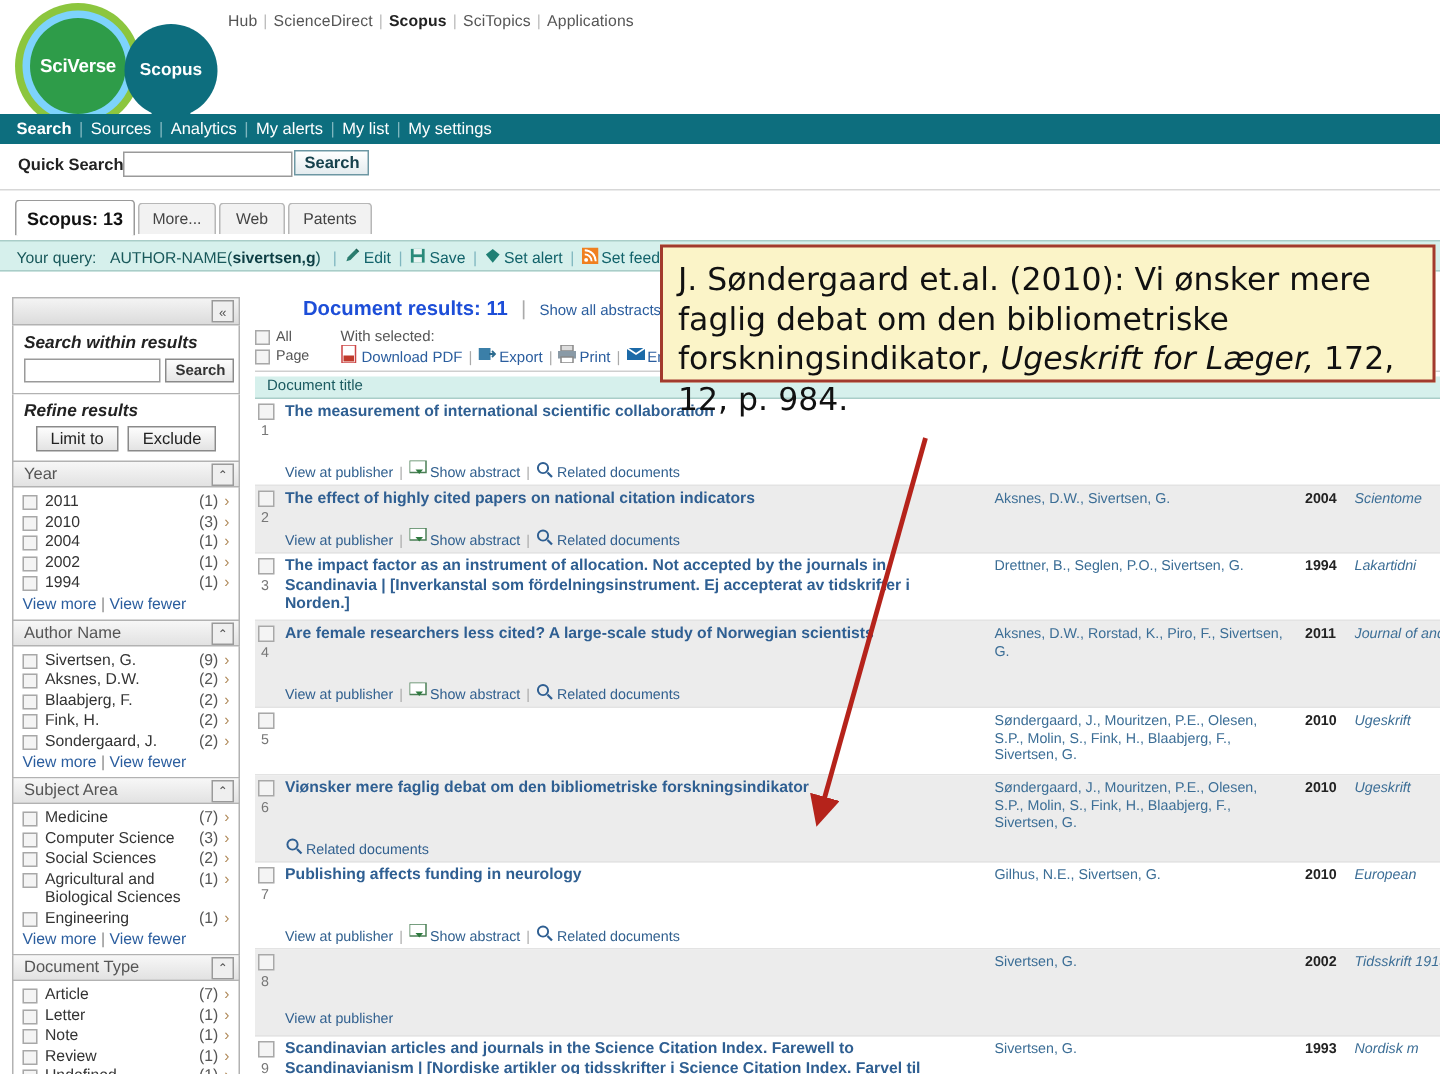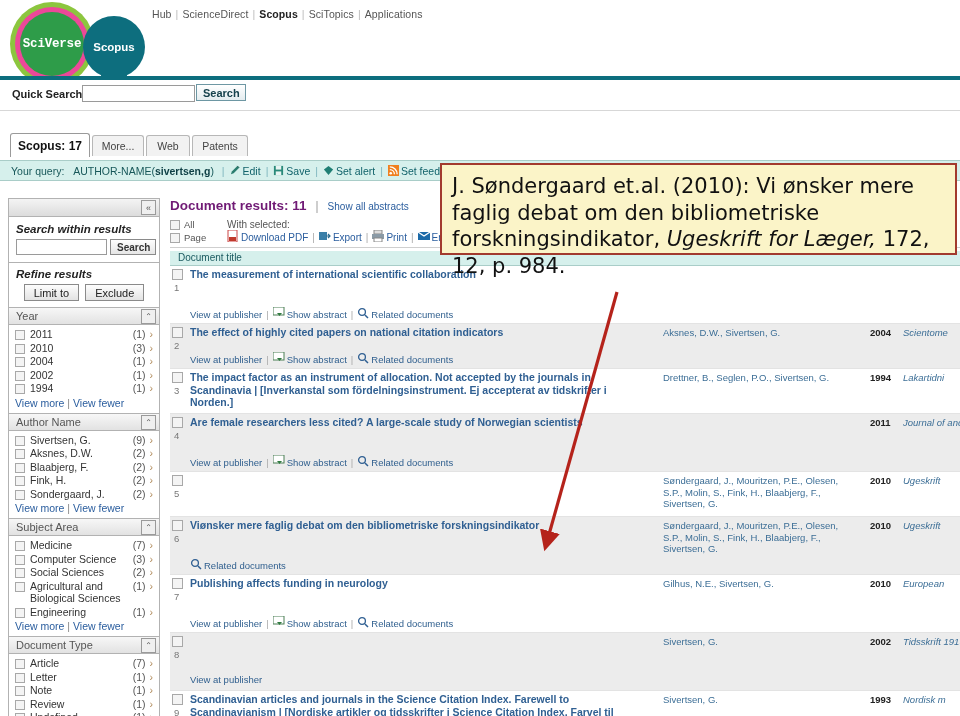--- a/index.html
+++ b/index.html
@@ -7,42 +7,42 @@
     width:960px;height:716px;overflow:hidden;position:relative;
     background:#ffffff;
     font-family:"Liberation Sans",sans-serif;
     font-size:11px;color:#333;
   }
   
   .brandbar{position:absolute;left:0;top:0;width:960px;height:72px;background:#fff;}
   .logo-outer{position:absolute;left:10px;top:2px;width:84px;height:84px;border-radius:50%;
               background:#8cc63e;}
   .logo-mid{position:absolute;left:5px;top:5px;width:74px;height:74px;border-radius:50%;
-            background:#ec4899;font-family:Liberation Mono, monospace;}
+            background:#7dd3fc;}
   .logo-inner{position:absolute;left:5px;top:5px;width:64px;height:64px;border-radius:50%;
               background:#2e9c49;display:flex;align-items:center;justify-content:center;}
   .logo-inner span{color:#fff;font-weight:bold;font-size:12.5px;letter-spacing:-0.2px;}
   .scopus-badge{position:absolute;left:83px;top:16px;width:62px;height:62px;border-radius:50%;
                 background:#0d6e7e;display:flex;align-items:center;justify-content:center;}
   .scopus-badge span{color:#fff;font-weight:bold;font-size:11.5px;}
   .scopus-stem{position:absolute;left:101px;top:66px;width:26px;height:22px;background:#0d6e7e;
                border-radius:0 0 13px 13px;}
   .toplinks{position:absolute;left:152px;top:8px;font-size:10.5px;color:#555;letter-spacing:.1px;}
   .toplinks a{color:#555;text-decoration:none;}
   .toplinks a.cur{color:#222;font-weight:bold;}
   .toplinks .sep{color:#bbb;margin:0 4px;}
   
   .navbar{position:absolute;left:0;top:76px;width:960px;height:20px;background:#0d6e7e;
           color:#fff;font-size:11px;}
   .navbar .inner{position:absolute;left:11px;top:4px;white-space:nowrap;}
   .navbar a{color:#fff;text-decoration:none;}
   .navbar a.cur{font-weight:bold;}
   .navbar .sep{color:#7fb6bf;margin:0 5px;}
   
-  .qsbar{position:absolute;left:0;top:80px;width:960px;height:30px;background:#fff;
+  .qsbar{position:absolute;left:0;top:96px;width:960px;height:30px;background:#fff;
          border-bottom:1px solid #d7d7d7;}
   .qs-label{position:absolute;left:12px;top:8px;font-weight:bold;font-size:11px;color:#222;}
   .qs-input{position:absolute;left:82px;top:5px;width:107px;height:15px;
             border:1px solid #9a9a9a;background:#fff;font-size:11px;padding:0 2px;
             font-family:"Liberation Sans",sans-serif;}
   .qs-btn{position:absolute;left:196px;top:4px;width:50px;height:17px;
           border:1px solid #6d97a3;background:linear-gradient(#ffffff,#e4ecef);
           font-size:11px;font-weight:bold;color:#16414c;cursor:pointer;
           font-family:"Liberation Sans",sans-serif;}
   
@@ -93,21 +93,21 @@
   .facet-cb{width:8px;height:8px;border:1px solid #a8a8a8;background:#f4f4f4;
             margin:2px 5px 0 0;flex:none;}
   .facet-lbl{flex:1;}
   .facet-cnt{color:#555;white-space:nowrap;}
   .facet-arr{color:#b08a5a;margin-left:4px;}
   .viewmore{font-size:10.5px;color:#2a5d9e;margin-top:2px;}
   .viewmore span{color:#888;}
   
   .results{position:absolute;left:170px;top:198px;width:790px;}
   .res-head{font-size:13.5px;font-weight:bold;color:#111;}
-  .res-head .cnt{color:#701a75;}
+  .res-head .cnt{color:#1d4ed8;margin-left:32px;}
   .res-head .sub{font-size:10px;font-weight:normal;color:#2a5d9e;}
   .res-head .bar{color:#aaa;font-weight:normal;margin:0 5px;}
   .sel-toolbar{margin-top:6px;position:relative;height:28px;
                border-bottom:1px solid #cfcfcf;}
   .sel-left{position:absolute;left:0;top:0;font-size:9.5px;color:#555;}
   .sel-left .r{display:flex;align-items:center;margin-bottom:2px;}
   .sel-left .cb{width:8px;height:8px;border:1px solid #a8a8a8;background:#f4f4f4;
                 margin-right:4px;}
   .sel-right{position:absolute;left:57px;top:0;font-size:10px;color:#2a5d9e;white-space:nowrap;}
   .sel-right .ws{font-size:10px;color:#555;display:block;margin-bottom:0;}
@@ -163,21 +163,21 @@
   <div class="inner" id="navinner"><a class="cur">Search</a><span class="sep">|</span><a>Sources</a><span class="sep">|</span><a>Analytics</a><span class="sep">|</span><a>My alerts</a><span class="sep">|</span><a>My list</a><span class="sep">|</span><a>My settings</a></div>
 </div>
 
 <div class="qsbar">
   <div class="qs-label">Quick Search</div>
   <input class="qs-input" value="" style="">
   <button class="qs-btn">Search</button>
 </div>
 
 <div class="tabstrip" id="tabstrip">
-    <div class="tab active" style="left: 10px; width: 78px;">Scopus: 17</div>
+    <div class="tab active" style="left: 10px; width: 78px;">Scopus: 13</div>
     <div class="tab" style="left: 92px; width: 50px;">More...</div>
     <div class="tab" style="left: 146px; width: 42px;">Web</div>
     <div class="tab" style="left: 192px; width: 54px;">Patents</div>
   </div>
 
 <div class="querybar">
   <div class="inner">
     <span>Your query:</span>
     <span style="margin-left:6px"><span>AUTHOR-NAME(</span><b>sivertsen,g</b><span>)</span></span>
     <span id="queryactions"><span class="sep">|</span><span class="qicon"><svg viewBox="0 0 12 12">
@@ -444,20 +444,21 @@
         <div class="num">3</div>
         <div class="title">The impact factor as an instrument of allocation. Not accepted by the journals in Scandinavia | [Inverkanstal som fördelningsinstrument. Ej accepterat av tidskrifter i Norden.]</div>
         <div class="authors">Drettner, B., Seglen, P.O., Sivertsen, G.</div>
         <div class="year">1994</div>
         <div class="source">Lakartidni</div>
       </div>
       <div class="row alt" style="height: 57px;">
         <div class="cb"></div>
         <div class="num">4</div>
         <div class="title">Are female researchers less cited? A large-scale study of Norwegian scientists</div>
+        <div class="authors">Aksnes, D.W., Rorstad, K., Piro, F., Sivertsen, G.</div>
         <div class="year">2011</div>
         <div class="source">Journal of and Techn</div>
         <div class="actions" style="top: 41px;"><span>View at publisher</span><span class="sep">|</span><span class="ticon"><svg viewBox="0 0 12 12">
               <rect x="0" y="0" width="11" height="8" fill="#fff" stroke="#4a7f55"></rect>
               <path d="M4 6l2.5 3 2.5-3z" fill="#2f7a3f"></path>
             </svg></span><span>Show abstract</span><span class="sep">|</span><span class="ticon"><svg viewBox="0 0 12 12">
               <circle cx="5" cy="5" r="3.4" fill="none" stroke="#2f5f92" stroke-width="1.3"></circle>
               <path d="M8 8l3 3" stroke="#2f5f92" stroke-width="1.5"></path>
             </svg></span><span>Related documents</span></div>
       </div>

